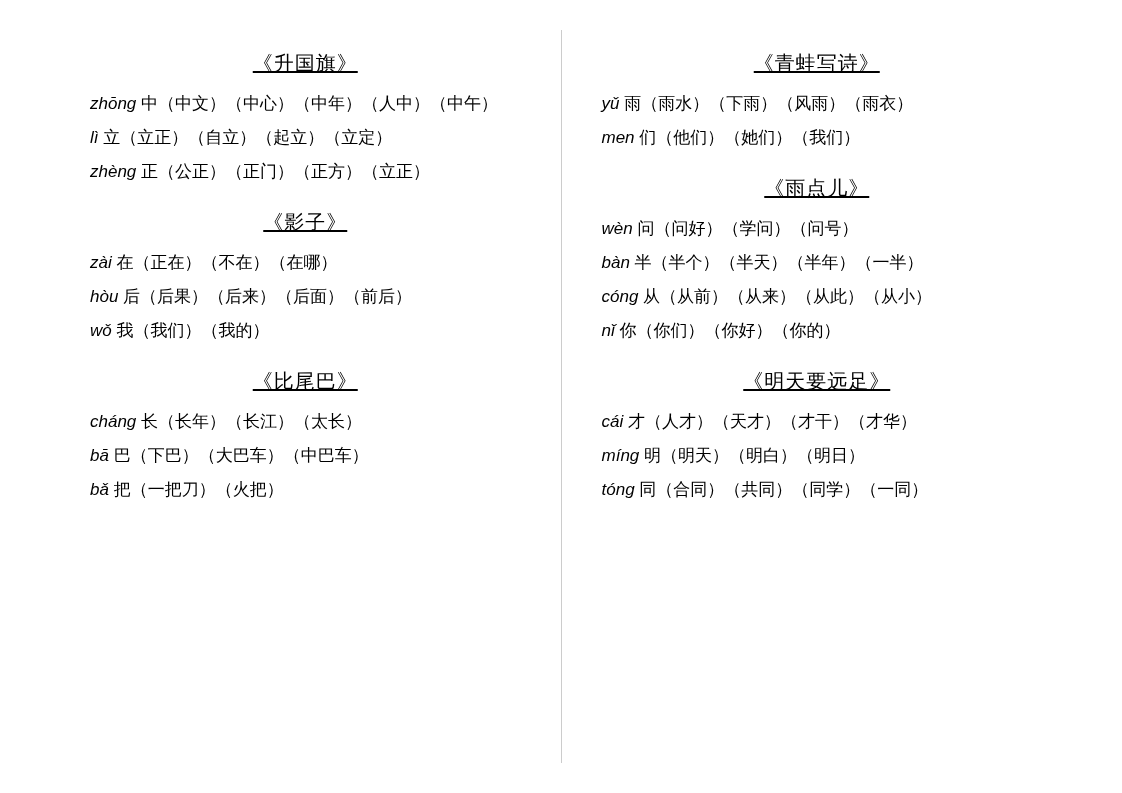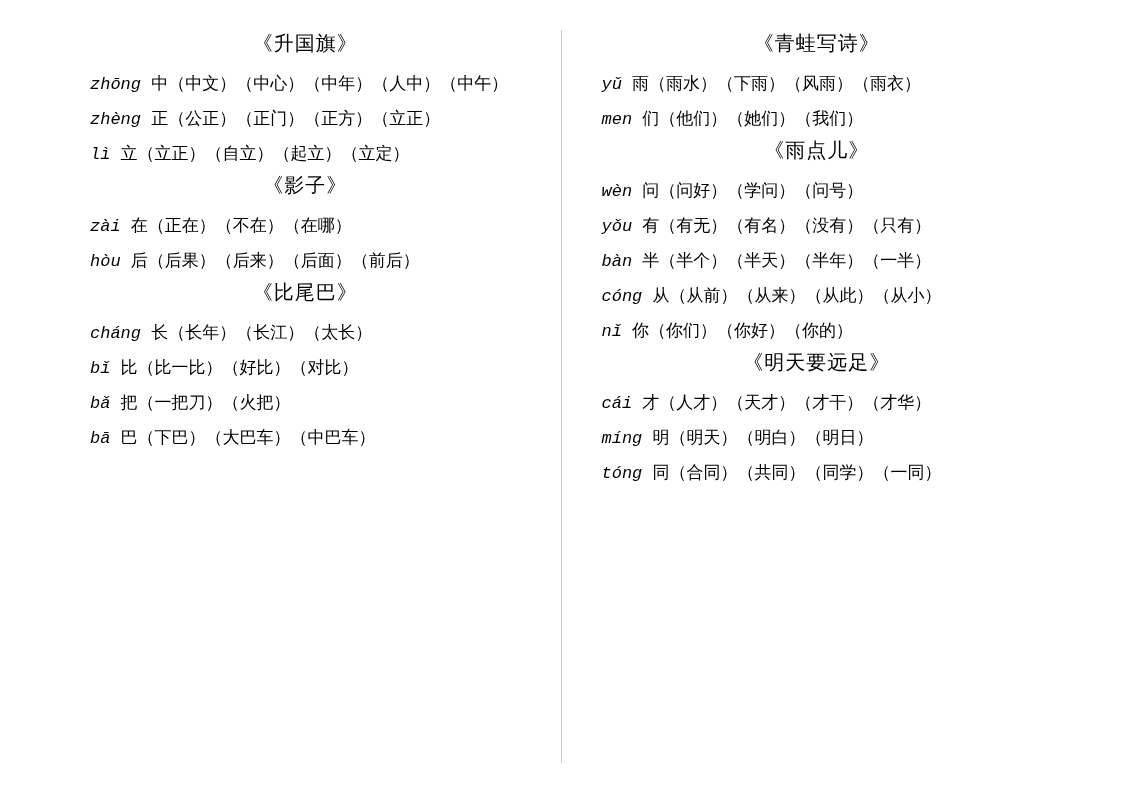--- a/index.html
+++ b/index.html
@@ -27,65 +27,65 @@
       flex: 1;
       display: flex;
       flex-direction: column;
       padding: 0 20px;
     }
     .section-title {
       text-align: center;
       font-size: 20px;
       font-weight: normal;
       margin-bottom: 10px;
-      margin-top: 0;
+      margin-top: 20px;
       letter-spacing: 1px;
+      text-decoration: underline;
     }
     .entry {
       font-size: 17px;
       line-height: 2;
       text-indent: 0;
       padding-left: 10px;
     }
     .pinyin {
       font-style: italic;
-      font-family: Liberation Mono, monospace;
+      font-family: Liberation Sans, sans-serif;
     }
     .divider {
       width: 1px;
       background: #ccc;
       margin: 0 10px;
     }
   </style>
 </head>
 <body>
 
 <div class="page">
   <div class="column" id="left-column">
       <div class="section-title">《升国旗》</div>
       <div class="entry"><span class="pinyin">zhōng </span><span>中（中文）（中心）（中年）（人中）（中午）</span></div>
+      <div class="entry"><span class="pinyin">lì </span><span>立（立正）（自立）（起立）（立定）</span></div>
       <div class="entry"><span class="pinyin">zhèng </span><span>正（公正）（正门）（正方）（立正）</span></div>
-      <div class="entry"><span class="pinyin">lì </span><span>立（立正）（自立）（起立）（立定）</span></div>
       <div class="section-title">《影子》</div>
       <div class="entry"><span class="pinyin">zài </span><span>在（正在）（不在）（在哪）</span></div>
       <div class="entry"><span class="pinyin">hòu </span><span>后（后果）（后来）（后面）（前后）</span></div>
+      <div class="entry"><span class="pinyin">wǒ </span><span>我（我们）（我的）</span></div>
       <div class="section-title">《比尾巴》</div>
       <div class="entry"><span class="pinyin">cháng </span><span>长（长年）（长江）（太长）</span></div>
-      <div class="entry"><span class="pinyin">bǐ </span><span>比（比一比）（好比）（对比）</span></div>
+      <div class="entry"><span class="pinyin">bā </span><span>巴（下巴）（大巴车）（中巴车）</span></div>
       <div class="entry"><span class="pinyin">bǎ </span><span>把（一把刀）（火把）</span></div>
-      <div class="entry"><span class="pinyin">bā </span><span>巴（下巴）（大巴车）（中巴车）</span></div>
     </div>
   <div class="divider"></div>
   <div class="column" id="right-column">
       <div class="section-title">《青蛙写诗》</div>
       <div class="entry"><span class="pinyin">yǔ </span><span>雨（雨水）（下雨）（风雨）（雨衣）</span></div>
       <div class="entry"><span class="pinyin">men </span><span>们（他们）（她们）（我们）</span></div>
       <div class="section-title">《雨点儿》</div>
       <div class="entry"><span class="pinyin">wèn </span><span>问（问好）（学问）（问号）</span></div>
-      <div class="entry"><span class="pinyin">yǒu </span><span>有（有无）（有名）（没有）（只有）</span></div>
       <div class="entry"><span class="pinyin">bàn </span><span>半（半个）（半天）（半年）（一半）</span></div>
       <div class="entry"><span class="pinyin">cóng </span><span>从（从前）（从来）（从此）（从小）</span></div>
       <div class="entry"><span class="pinyin">nǐ </span><span>你（你们）（你好）（你的）</span></div>
       <div class="section-title">《明天要远足》</div>
       <div class="entry"><span class="pinyin">cái </span><span>才（人才）（天才）（才干）（才华）</span></div>
       <div class="entry"><span class="pinyin">míng </span><span>明（明天）（明白）（明日）</span></div>
       <div class="entry"><span class="pinyin">tóng </span><span>同（合同）（共同）（同学）（一同）</span></div>
     </div>
 </div>
 

